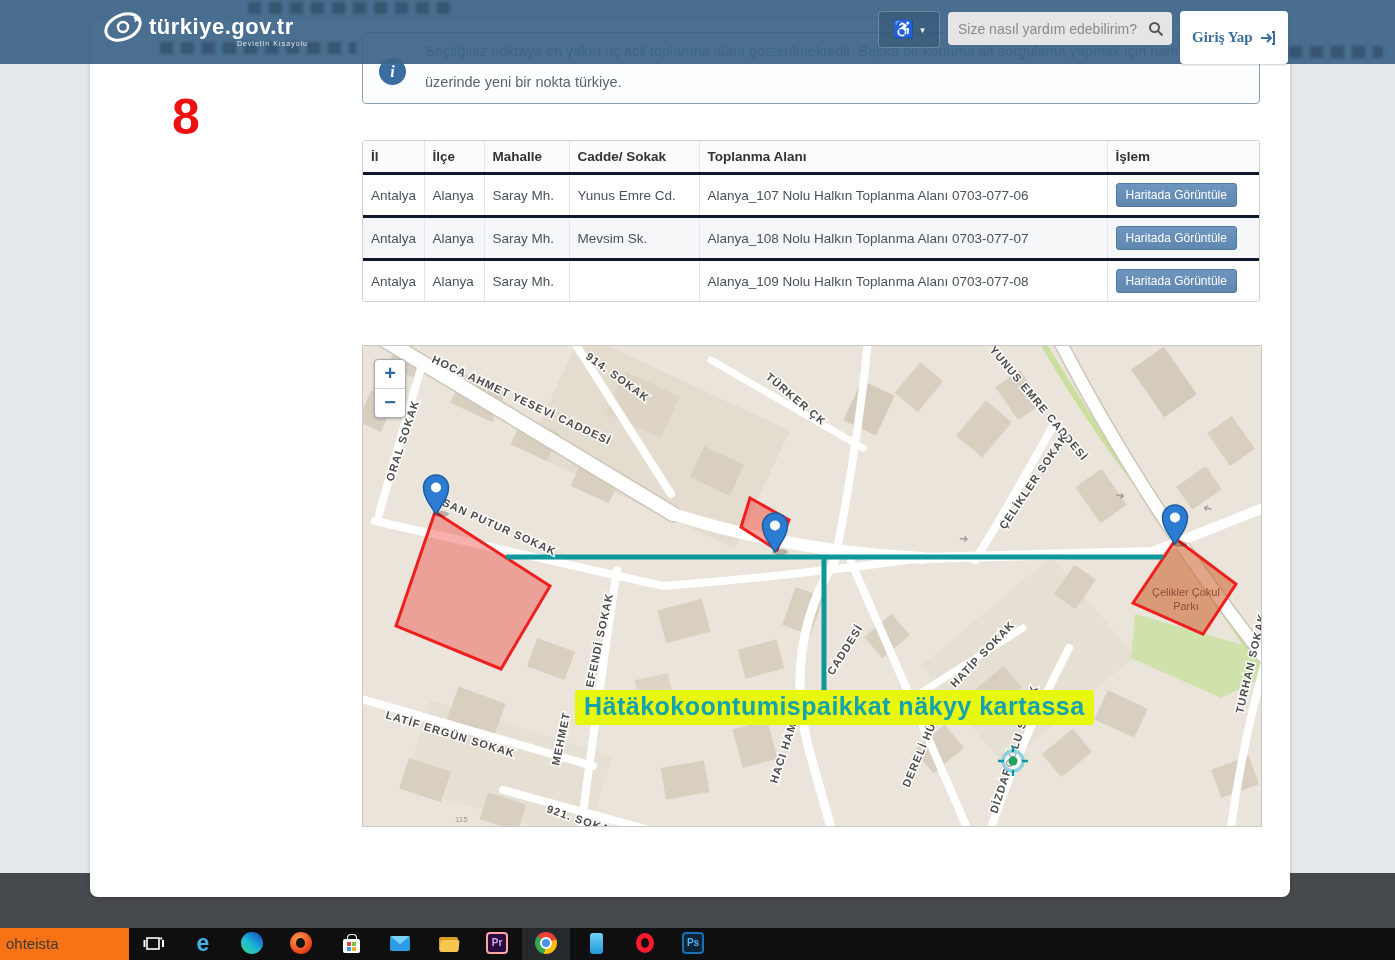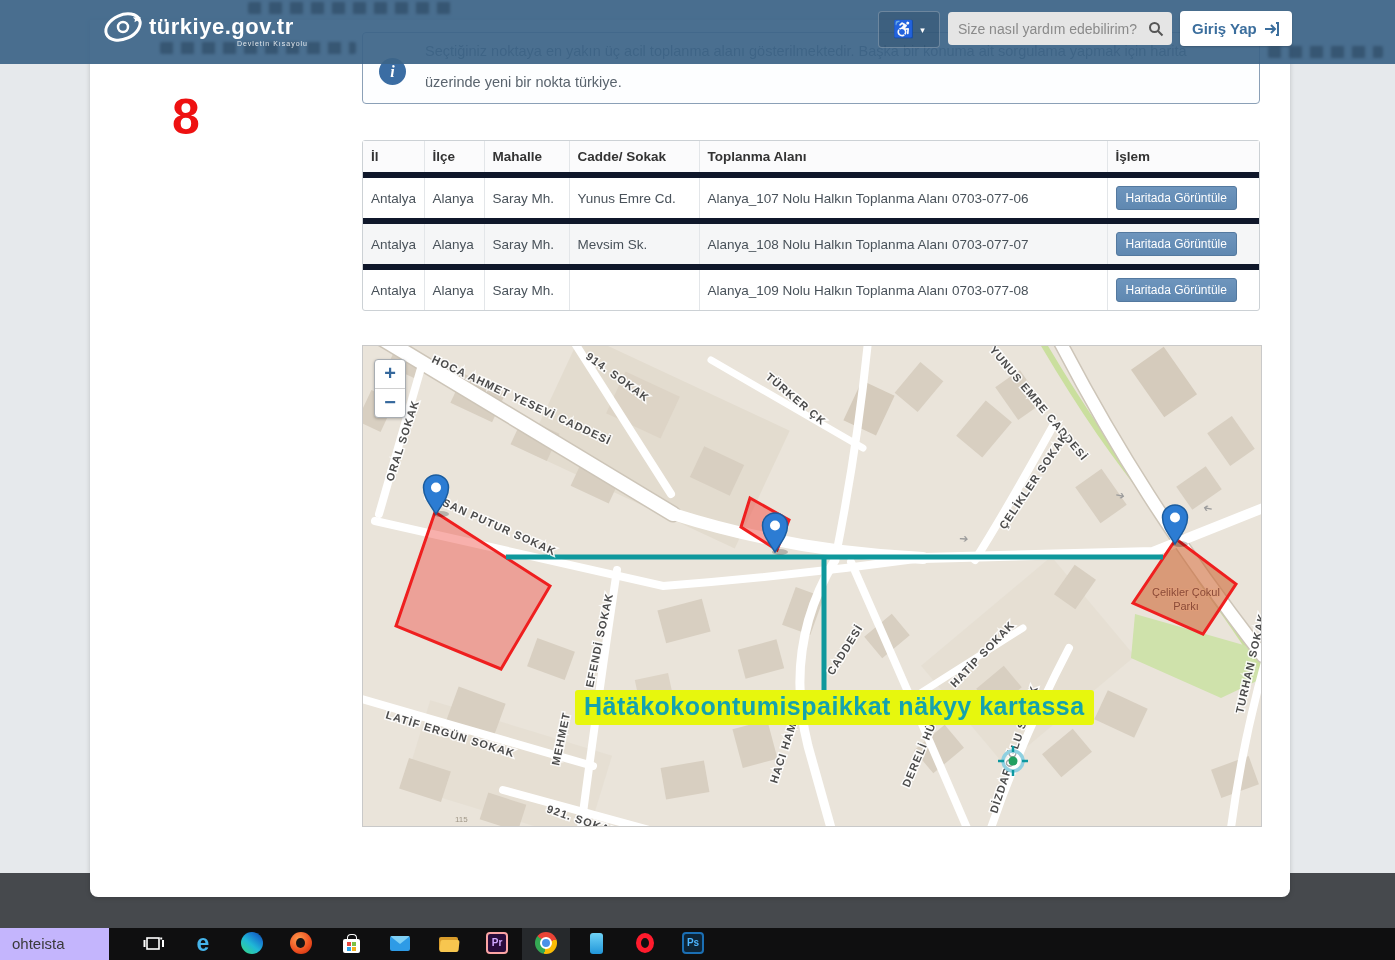--- a/index.html
+++ b/index.html
@@ -21,21 +21,21 @@
   .alert-line{position:absolute;left:62px;color:#5a646e;font-size:14.5px;white-space:nowrap;}
   .alert-line1{top:10px;}
   .alert-line2{top:41px;}
 
   
   .panel{position:absolute;left:362px;top:140px;width:898px;z-index:4;border:1px solid #ccd1d5;
          border-radius:3px;background:#fff;box-sizing:border-box;}
   .panel-title{height:28px;line-height:28px;background:#f4f5f6;border-bottom:1px solid #d9dde0;
          color:#3e4851;font-size:13.5px;padding-left:8px;}
   table.atable{border-collapse:collapse;width:100%;table-layout:fixed;font-size:13.5px;color:#49525a;}
-  table.atable th,table.atable td{border-right:1px solid #e3e6e9;border-bottom:6px solid #0f172a;
+  table.atable th,table.atable td{border-right:1px solid #e3e6e9;border-bottom:3px solid #0f172a;
          padding:8px 8px;text-align:left;overflow:hidden;white-space:nowrap;}
   table.atable th{color:#333;font-weight:bold;background:#fbfbfc;}
   table.atable th:last-child,table.atable td:last-child{border-right:none;}
   table.atable tr.zebra td{background:#f5f6f7;}
   table.atable tr:last-child td{border-bottom:none;}
   .btn-map{display:inline-block;background:linear-gradient(#6e95bd,#5f88b1);border:1px solid #54799f;
          color:#fff;font-size:12px;padding:4px 9px;border-radius:3px;cursor:pointer;
          font-family:"Liberation Sans",sans-serif;}
 
   
@@ -66,31 +66,31 @@
        font-size:7px;letter-spacing:1px;}
   .acc-btn{position:absolute;left:878px;top:11px;width:60px;height:35px;background:rgba(25,50,75,.25);
        border:1px solid rgba(255,255,255,.25);border-radius:4px;color:#fff;display:flex;
        align-items:center;justify-content:center;gap:6px;font-size:17px;cursor:pointer;}
   .acc-caret{font-size:9px;}
   .search-box{position:absolute;left:948px;top:12px;width:224px;height:33px;background:#e5e5e5;
        border-radius:4px;display:flex;align-items:center;box-sizing:border-box;padding:0 8px;}
   .search-box input{flex:1;border:none;outline:none;font-size:14px;color:#444;
        font-family:"Liberation Sans",sans-serif;background:transparent;min-width:0;}
   .search-box input::placeholder{color:#8a8a8a;}
-  .login-btn{position:absolute;left:1180px;top:11px;height:35px;background:#fff;border-radius:4px;
+  .login-btn{position:absolute;left:1180px;top:11px;height:53px;background:#fff;border-radius:4px;
        display:flex;align-items:center;padding:0 12px;gap:7px;color:#3b6e9d;font-size:15px;
-       font-weight:bold;cursor:pointer;box-shadow:0 1px 2px rgba(0,0,0,.2);}
+       font-weight:bold;cursor:pointer;box-shadow:0 1px 2px rgba(0,0,0,.2);font-family:Liberation Serif, serif;}
   .smudge{position:absolute;height:12px;border-radius:2px;opacity:.5;filter:blur(1.5px);
        background:repeating-linear-gradient(90deg,rgba(16,36,56,.65) 0 13px,transparent 13px 21px);}
 
   
   .desk-strip{position:absolute;left:0;top:873px;width:100%;height:55px;background:#46494d;z-index:2;}
   .taskbar{position:absolute;left:0;top:928px;width:100%;height:32px;background:#0f0f10;z-index:9;}
-  .tb-status{position:absolute;left:0;top:0;width:109px;height:32px;background:#c4b5fd;
-       color:#3a3a3a;font-size:15px;line-height:32px;padding-left:12px;box-sizing:border-box;}
+  .tb-status{position:absolute;left:0;top:0;width:129px;height:32px;background:#f97316;
+       color:#3a3a3a;font-size:15px;line-height:32px;padding-left:6px;box-sizing:border-box;}
   .tb-icon{position:absolute;top:4px;width:24px;height:24px;}
   .tb-active{position:absolute;left:522px;top:0;width:48px;height:32px;background:#26292c;}
 
   .ic-ie{color:#45b4ea;font-size:23px;font-weight:bold;line-height:22px;text-align:center;}
   .ic-edge{width:22px;height:22px;border-radius:50%;
        background:linear-gradient(40deg,#35d687 5%,#20b8d6 45%,#1777cf 75%,#0a4f9e 100%);}
   .ic-office{width:22px;height:22px;border-radius:50%;position:relative;
        background:radial-gradient(circle at 38% 32%,#ff9a4d,#f05423 55%,#c22408);}
   .ic-office::after{content:"";position:absolute;left:6px;top:6px;width:9px;height:10px;
        border-radius:50%;background:#151515;}

